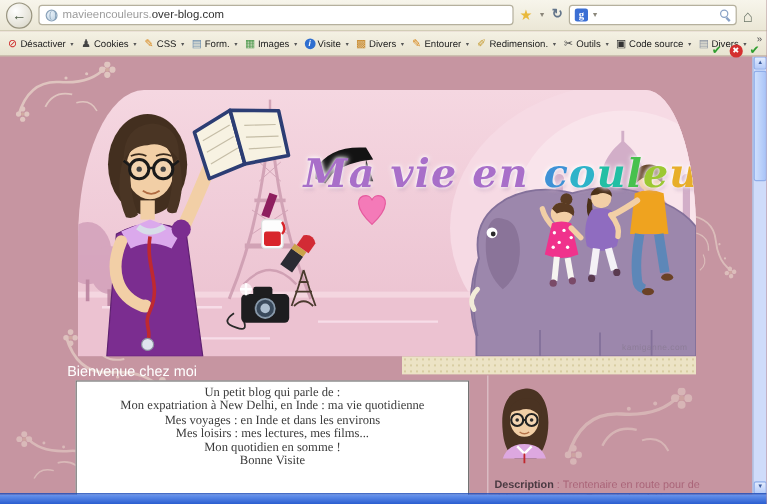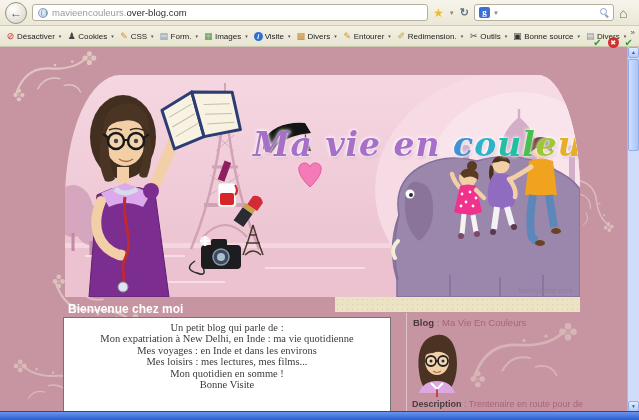--- a/index.html
+++ b/index.html
@@ -66,21 +66,21 @@
   .banner-title{position:absolute;left:188px;top:50px;z-index:3;white-space:nowrap;
     font-family:"DejaVu Serif",serif;font-style:italic;font-weight:bold;font-size:33px;letter-spacing:1px;
     color:#a86fc9;
     text-shadow:0 0 3px #fff,0 0 5px rgba(255,255,255,.95),1px 2px 3px rgba(150,90,140,.35);}
   .watermark{position:absolute;right:7px;bottom:3px;z-index:3;font-size:7px;color:#8d7d98;letter-spacing:.4px;}
 
   .beige-strip{position:absolute;left:335px;top:250px;width:245px;height:15px;z-index:2;
     background-color:#ece3c5;
     background-image:radial-gradient(#d8cda2 .8px,rgba(0,0,0,0) .9px);background-size:5px 5px;}
 
-  .welcome{position:absolute;left:68px;top:255px;z-index:4;color:#fff;font-weight:bold;font-size:12px;text-align:right;}
+  .welcome{position:absolute;left:56px;top:255px;z-index:4;color:#fff;font-weight:normal;font-size:12px;text-align:right;}
   .whitebox{position:absolute;left:63px;top:270px;width:328px;height:133px;background:#fff;z-index:4;
     padding-top:4px;box-sizing:border-box;border:1px solid #737373;}
   .intro-line{text-align:center;font-family:"Liberation Serif",serif;font-size:10.5px;line-height:11.4px;color:#3b3b3b;}
 
   .sidebar{position:absolute;left:406px;top:266px;width:219px;bottom:0;z-index:4;
     border-left:1px solid rgba(255,255,255,.45);padding:4px 0 0 6px;box-sizing:border-box;}
   .blog-line{font-size:9.5px;}
   .blog-label{font-weight:bold;color:#4a3a42;}
   .blog-value{color:#aa6478;}
   .avatar{margin-top:3px;display:block;}
@@ -201,21 +201,21 @@
           <span class="tb-label">Redimension.</span>
           <span class="tb-caret">▼</span>
         </span>
         <span class="tb-item">
           <span class="tb-icon" style="color: rgb(68, 68, 68);">✂</span>
           <span class="tb-label">Outils</span>
           <span class="tb-caret">▼</span>
         </span>
         <span class="tb-item">
           <span class="tb-icon" style="color: rgb(51, 51, 51);">▣</span>
-          <span class="tb-label">Bonne source</span>
+          <span class="tb-label">Code source</span>
           <span class="tb-caret">▼</span>
         </span>
         <span class="tb-item">
           <span class="tb-icon" style="color: rgb(138, 147, 160);">▤</span>
           <span class="tb-label">Divers</span>
           <span class="tb-caret">▼</span>
         </span>
       </span>
     </div>
   <span class="overflow-chevron">»</span>
@@ -441,21 +441,20 @@
     <div class="whitebox" id="intro-lines">
         <div class="intro-line">Un petit blog qui parle de :</div>
         <div class="intro-line">Mon expatriation à New Delhi, en Inde : ma vie quotidienne</div>
         <div class="intro-line">Mes voyages : en Inde et dans les environs</div>
         <div class="intro-line">Mes loisirs : mes lectures, mes films...</div>
         <div class="intro-line">Mon quotidien en somme !</div>
         <div class="intro-line">Bonne Visite</div>
       </div>
 
     <div class="sidebar">
-      <div class="blog-line"><span class="blog-label">Blog</span><span class="blog-value"> : Ma Vie En Couleurs</span></div>
       <svg class="avatar" width="48" height="68" viewBox="0 0 48 68">
         <path d="M24,4 C8,6 4,22 6,40 C7,52 12,60 16,62 L34,62 C40,56 44,46 44,32 C44,14 36,2 24,4 Z" fill="#4a3322"></path>
         <ellipse cx="24" cy="30" rx="12" ry="14" fill="#f2cfa6"></ellipse>
         <path d="M10,26 Q14,10 30,12 Q40,14 38,28 Q30,18 20,22 Q14,22 10,26 Z" fill="#4a3322"></path>
         <circle cx="18" cy="30" r="5" fill="rgba(255,255,255,.15)" stroke="#222" stroke-width="1.8"></circle>
         <circle cx="30" cy="30" r="5" fill="rgba(255,255,255,.15)" stroke="#222" stroke-width="1.8"></circle>
         <path d="M23,30 L25,30" stroke="#222" stroke-width="1.5"></path>
         <circle cx="18" cy="30" r="1.5" fill="#2a2a2a"></circle>
           <circle cx="30" cy="30" r="1.5" fill="#2a2a2a"></circle>
         <path d="M20,40 Q24,43 28,40" stroke="#b5734a" stroke-width="1.2" fill="none"></path>

